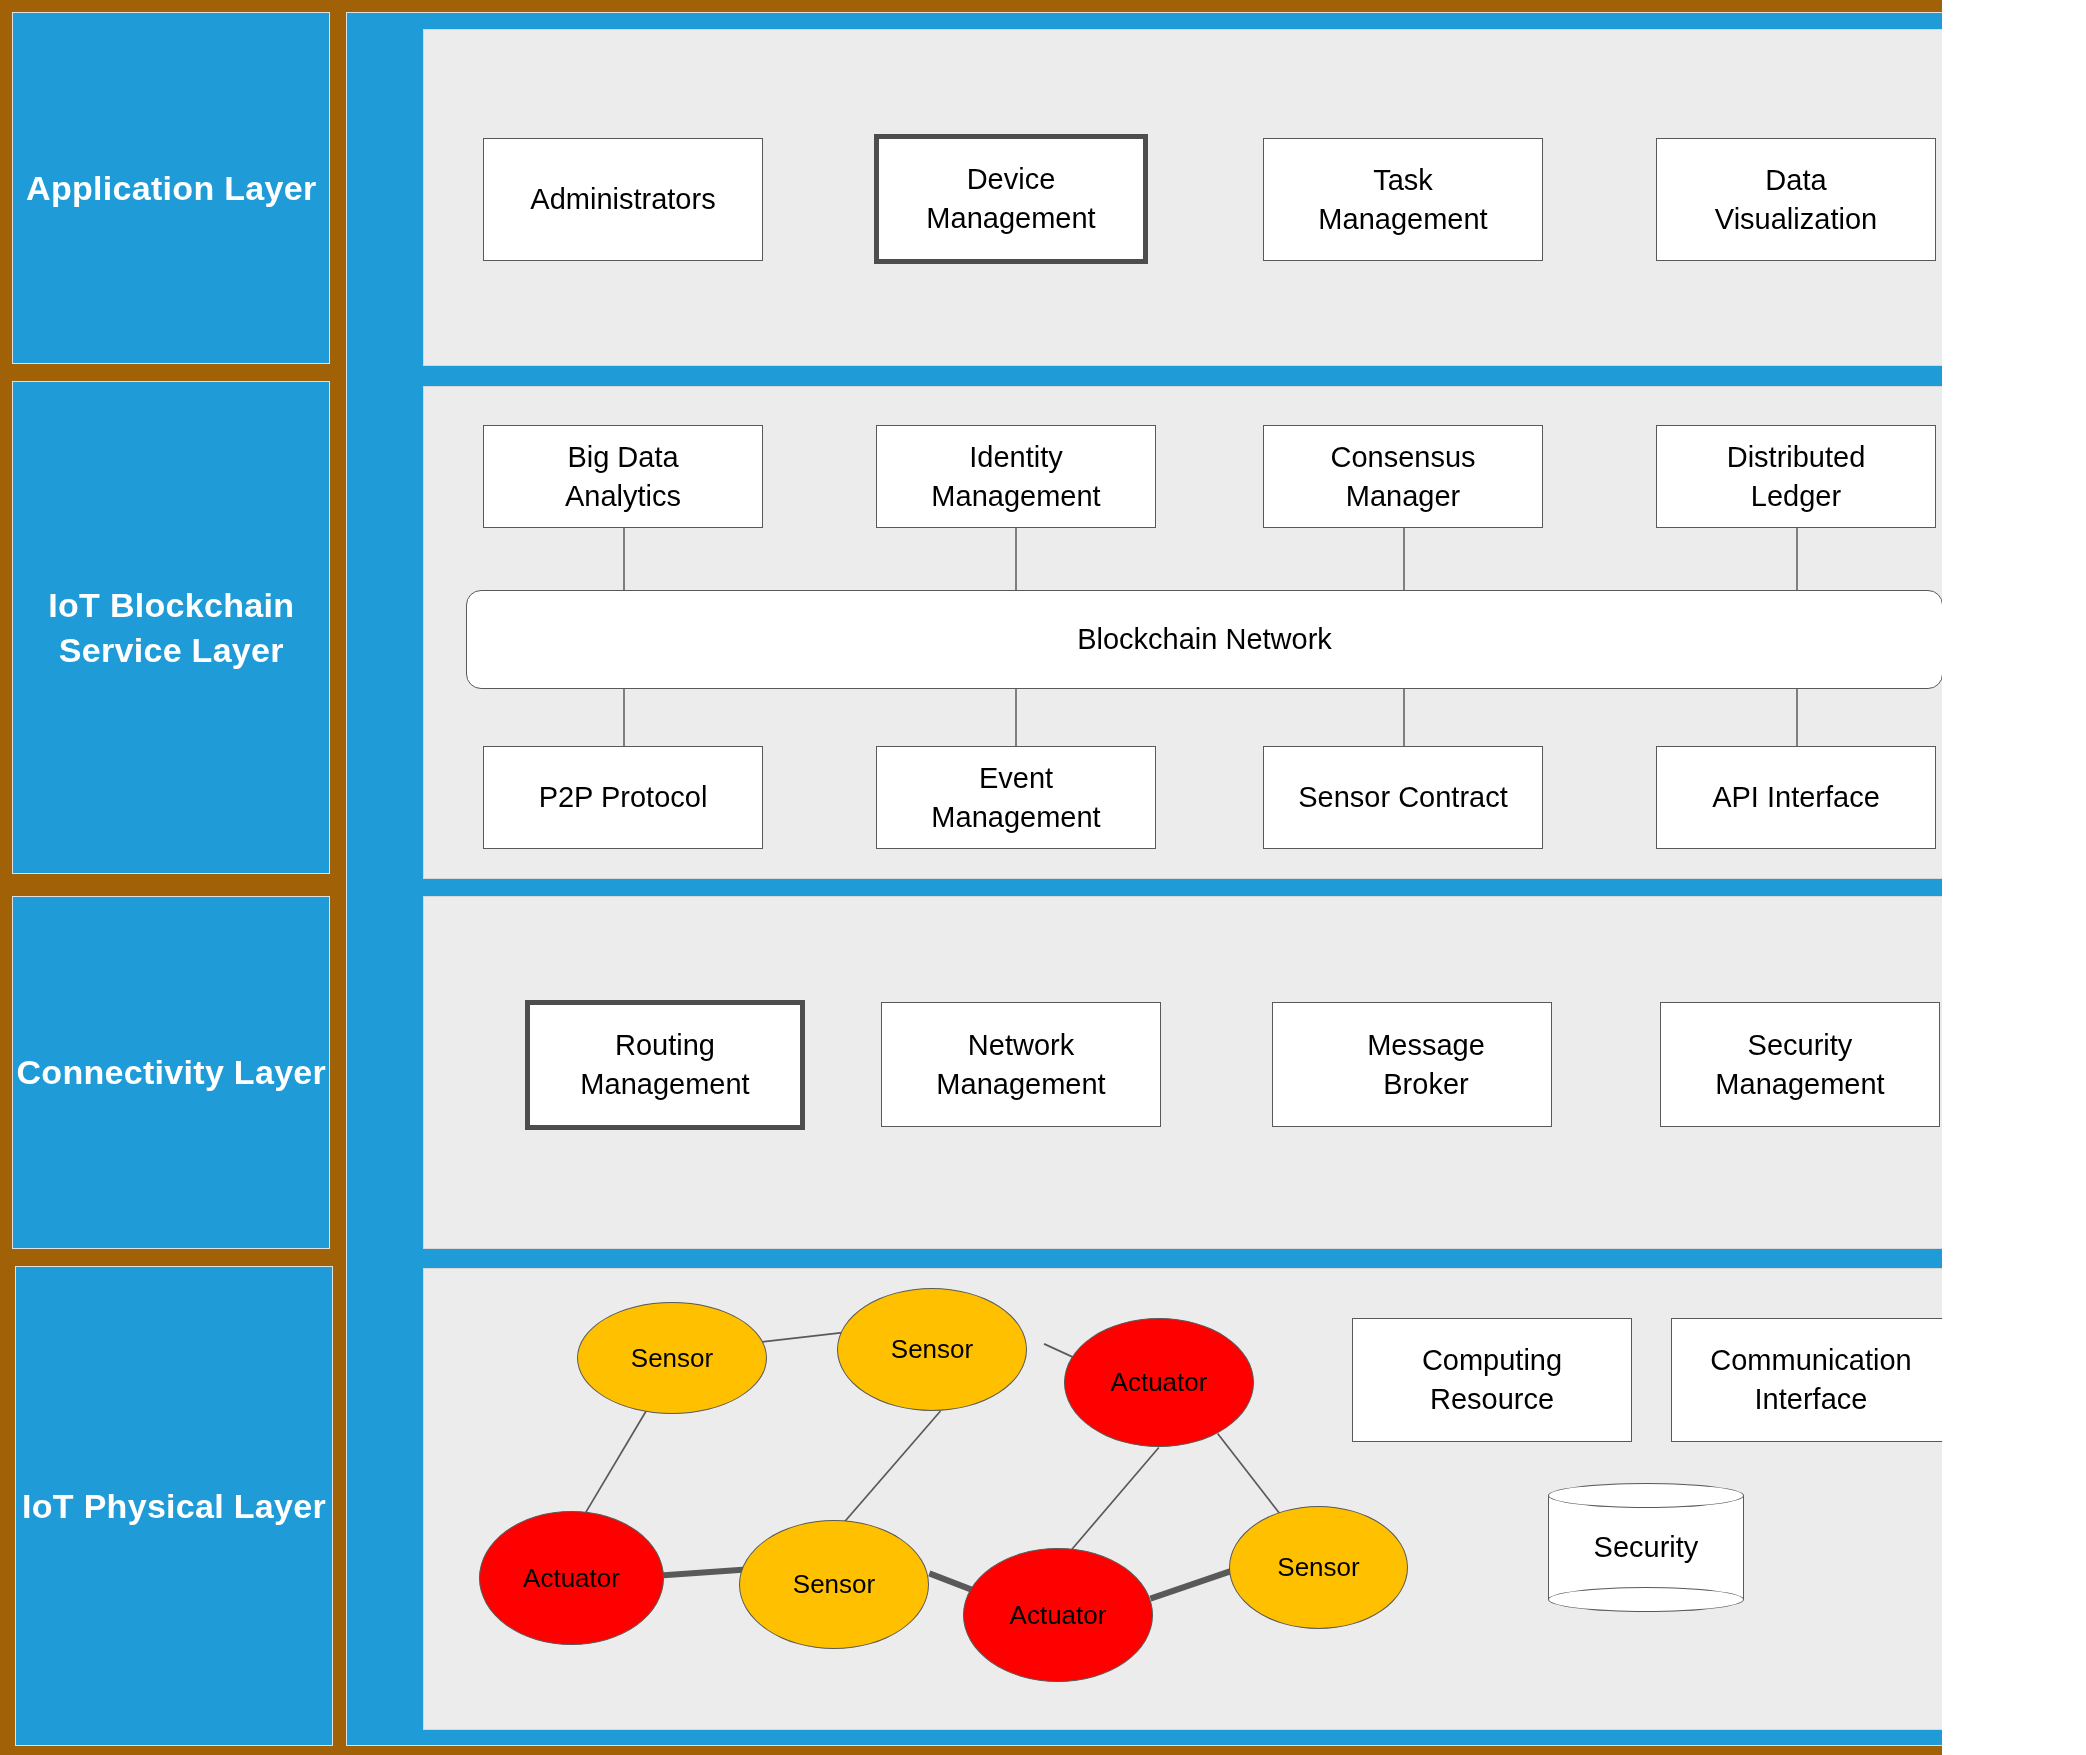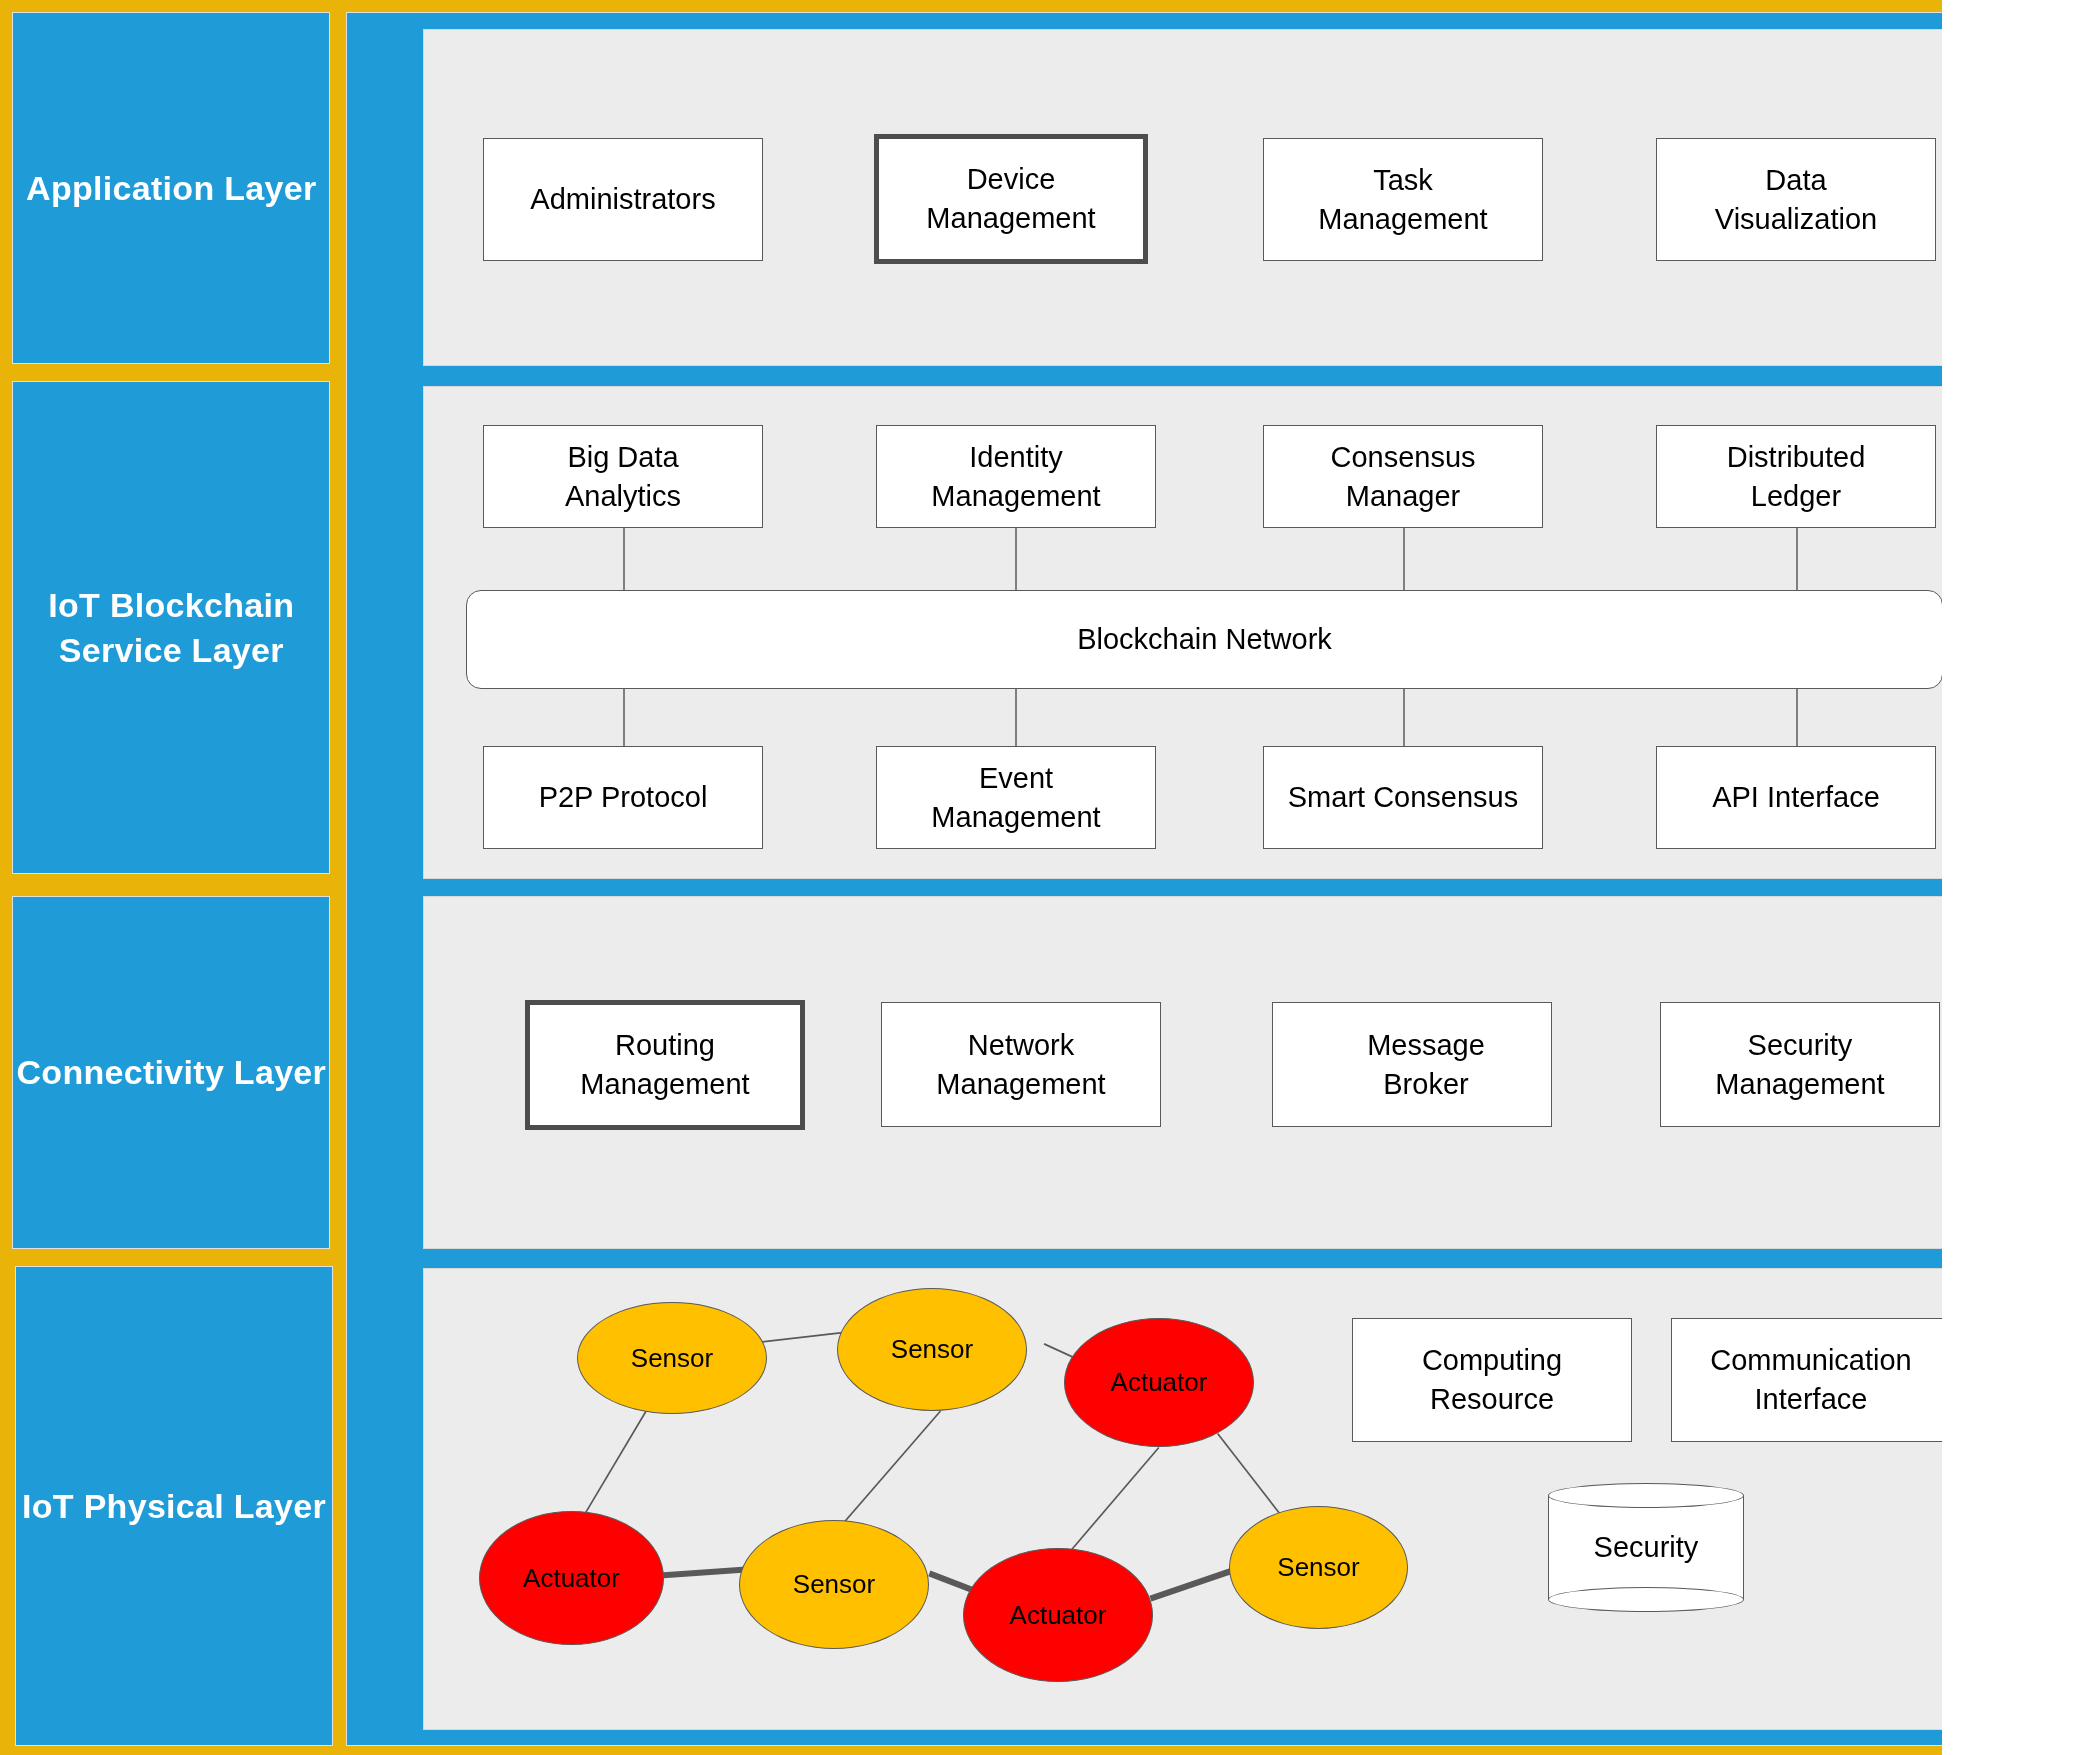--- a/index.html
+++ b/index.html
@@ -7,21 +7,21 @@
     padding: 0;
     background: #ffffff;
   }
   body {
     font-family: "Liberation Sans", sans-serif;
   }
   #canvas {
     position: relative;
     width: 1942px;
     height: 1756px;
-    background: #eab308;
+    background: #a16207;
     overflow: hidden;
   }
 
   
   .layer-label {
     position: absolute;
     background: #1F9BD8;
     border: 1.7px solid #e0e0e0;
     box-sizing: border-box;
     display: flex;
@@ -228,21 +228,21 @@
   <div class="connector" style="left:1796px; top:689px; height:57px;"></div>
 
   <div class="node-box" style="left:483px; top:746px; width:280px; height:103px;">
     <span>P2P Protocol</span>
   </div>
   <div class="node-box" style="left:876px; top:746px; width:280px; height:103px;">
     <span>Event
 Management</span>
   </div>
   <div class="node-box" style="left:1263px; top:746px; width:280px; height:103px;">
-    <span>Smart Consensus</span>
+    <span>Sensor Contract</span>
   </div>
   <div class="node-box" style="left:1656px; top:746px; width:280px; height:103px;">
     <span>API Interface</span>
   </div>
 
   <div class="gray-panel" style="left:423px; top:896px; width:1573px; height:353px;"></div>
 
   <div class="node-box thick" style="left:525px; top:1000px; width:280px; height:130px;">
     <span>Routing
 Management</span>

